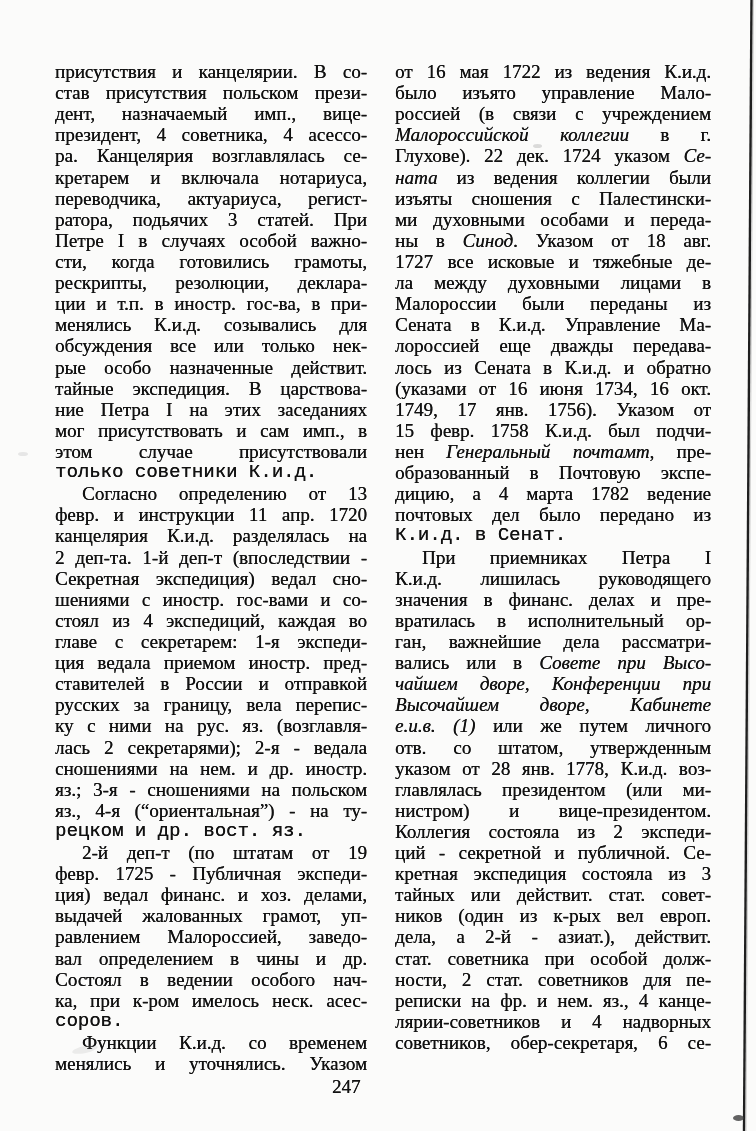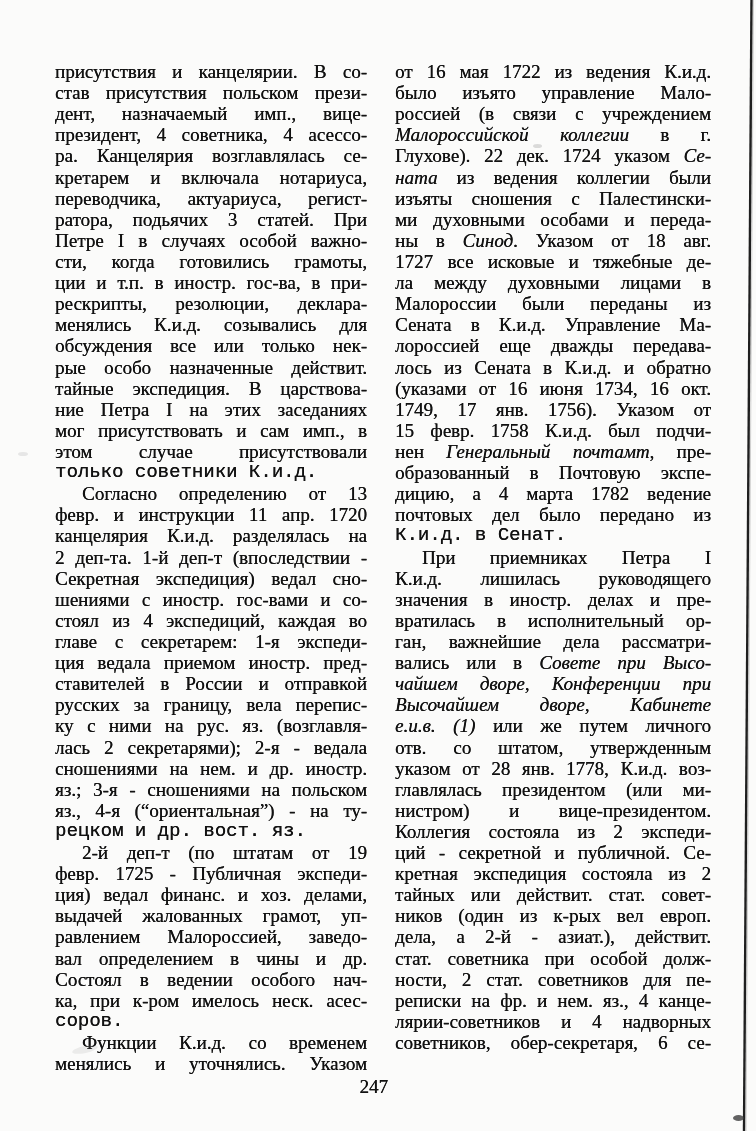--- a/index.html
+++ b/index.html
@@ -40,21 +40,21 @@
     text-shadow: 0.25px 0 0 currentColor; 
   }
   .tline.end { text-align-last: left; font-family: Liberation Mono, monospace; }
   .tline.ind { text-indent: 27px; }
   .it { font-style: italic; }
   .page-number {
     position: absolute;
     left: 332px;
     top: 1076px;
     width: 56px;
-    text-align: right;
+    text-align: left;
     font-size: 19px;
     text-shadow: 0.25px 0 0 currentColor;
   }
   .edge-svg {
     position: absolute;
     left: 0;
     top: 0;
     pointer-events: none;
   }
   .artifact {
@@ -77,22 +77,22 @@
         <div class="tline"><span>присутствия и канцелярии. В со-</span></div>
         <div class="tline"><span>став присутствия польском прези-</span></div>
         <div class="tline"><span>дент, назначаемый имп., вице-</span></div>
         <div class="tline"><span>президент, 4 советника, 4 асессо-</span></div>
         <div class="tline"><span>ра. Канцелярия возглавлялась се-</span></div>
         <div class="tline"><span>кретарем и включала нотариуса,</span></div>
         <div class="tline"><span>переводчика, актуариуса, регист-</span></div>
         <div class="tline"><span>ратора, подьячих 3 статей. При</span></div>
         <div class="tline"><span>Петре I в случаях особой важно-</span></div>
         <div class="tline"><span>сти, когда готовились грамоты,</span></div>
+        <div class="tline"><span>рескрипты, резолюции, деклара-</span></div>
         <div class="tline"><span>ции и т.п. в иностр. гос-ва, в при-</span></div>
-        <div class="tline"><span>рескрипты, резолюции, деклара-</span></div>
         <div class="tline"><span>менялись К.и.д. созывались для</span></div>
         <div class="tline"><span>обсуждения все или только нек-</span></div>
         <div class="tline"><span>рые особо назначенные действит.</span></div>
         <div class="tline"><span>тайные экспедиция. В царствова-</span></div>
         <div class="tline"><span>ние Петра I на этих заседаниях</span></div>
         <div class="tline"><span>мог присутствовать и сам имп., в</span></div>
         <div class="tline"><span>этом случае присутствовали</span></div>
         <div class="tline end"><span>только советники К.и.д.</span></div>
         <div class="tline ind"><span>Согласно определению от 13</span></div>
         <div class="tline"><span>февр. и инструкции 11 апр. 1720</span></div>
@@ -142,34 +142,34 @@
         <div class="tline"><span>(указами от 16 июня 1734, 16 окт.</span></div>
         <div class="tline"><span>1749, 17 янв. 1756). Указом от</span></div>
         <div class="tline"><span>15 февр. 1758 К.и.д. был подчи-</span></div>
         <div class="tline"><span>нен </span><span class="it">Генеральный почтамт</span><span>, пре-</span></div>
         <div class="tline"><span>образованный в Почтовую экспе-</span></div>
         <div class="tline"><span>дицию, а 4 марта 1782 ведение</span></div>
         <div class="tline"><span>почтовых дел было передано из</span></div>
         <div class="tline end"><span>К.и.д. в Сенат.</span></div>
         <div class="tline ind"><span>При приемниках Петра I</span></div>
         <div class="tline"><span>К.и.д. лишилась руководящего</span></div>
-        <div class="tline"><span>значения в иностр. делах и пре-</span></div>
+        <div class="tline"><span>значения в финанс. делах и пре-</span></div>
         <div class="tline"><span>вратилась в исполнительный ор-</span></div>
         <div class="tline"><span>ган, важнейшие дела рассматри-</span></div>
         <div class="tline"><span>вались или в </span><span class="it">Совете при Высо-</span></div>
         <div class="tline"><span class="it">чайшем дворе, Конференции при</span></div>
         <div class="tline"><span class="it">Высочайшем дворе, Кабинете</span></div>
         <div class="tline"><span class="it">е.и.в. (1)</span><span> или же путем личного</span></div>
         <div class="tline"><span>отв. со штатом, утвержденным</span></div>
         <div class="tline"><span>указом от 28 янв. 1778, К.и.д. воз-</span></div>
         <div class="tline"><span>главлялась президентом (или ми-</span></div>
         <div class="tline"><span>нистром) и вице-президентом.</span></div>
         <div class="tline"><span>Коллегия состояла из 2 экспеди-</span></div>
         <div class="tline"><span>ций - секретной и публичной. Се-</span></div>
-        <div class="tline"><span>кретная экспедиция состояла из 2</span></div>
+        <div class="tline"><span>кретная экспедиция состояла из 3</span></div>
         <div class="tline"><span>тайных или действит. стат. совет-</span></div>
         <div class="tline"><span>ников (один из к-рых вел европ.</span></div>
         <div class="tline"><span>дела, а 2-й - азиат.), действит.</span></div>
         <div class="tline"><span>стат. советника при особой долж-</span></div>
         <div class="tline"><span>ности, 2 стат. советников для пе-</span></div>
         <div class="tline"><span>реписки на фр. и нем. яз., 4 канце-</span></div>
         <div class="tline"><span>лярии-советников и 4 надворных</span></div>
         <div class="tline"><span>советников, обер-секретаря, 6 се-</span></div>
       </div>
   </div>

